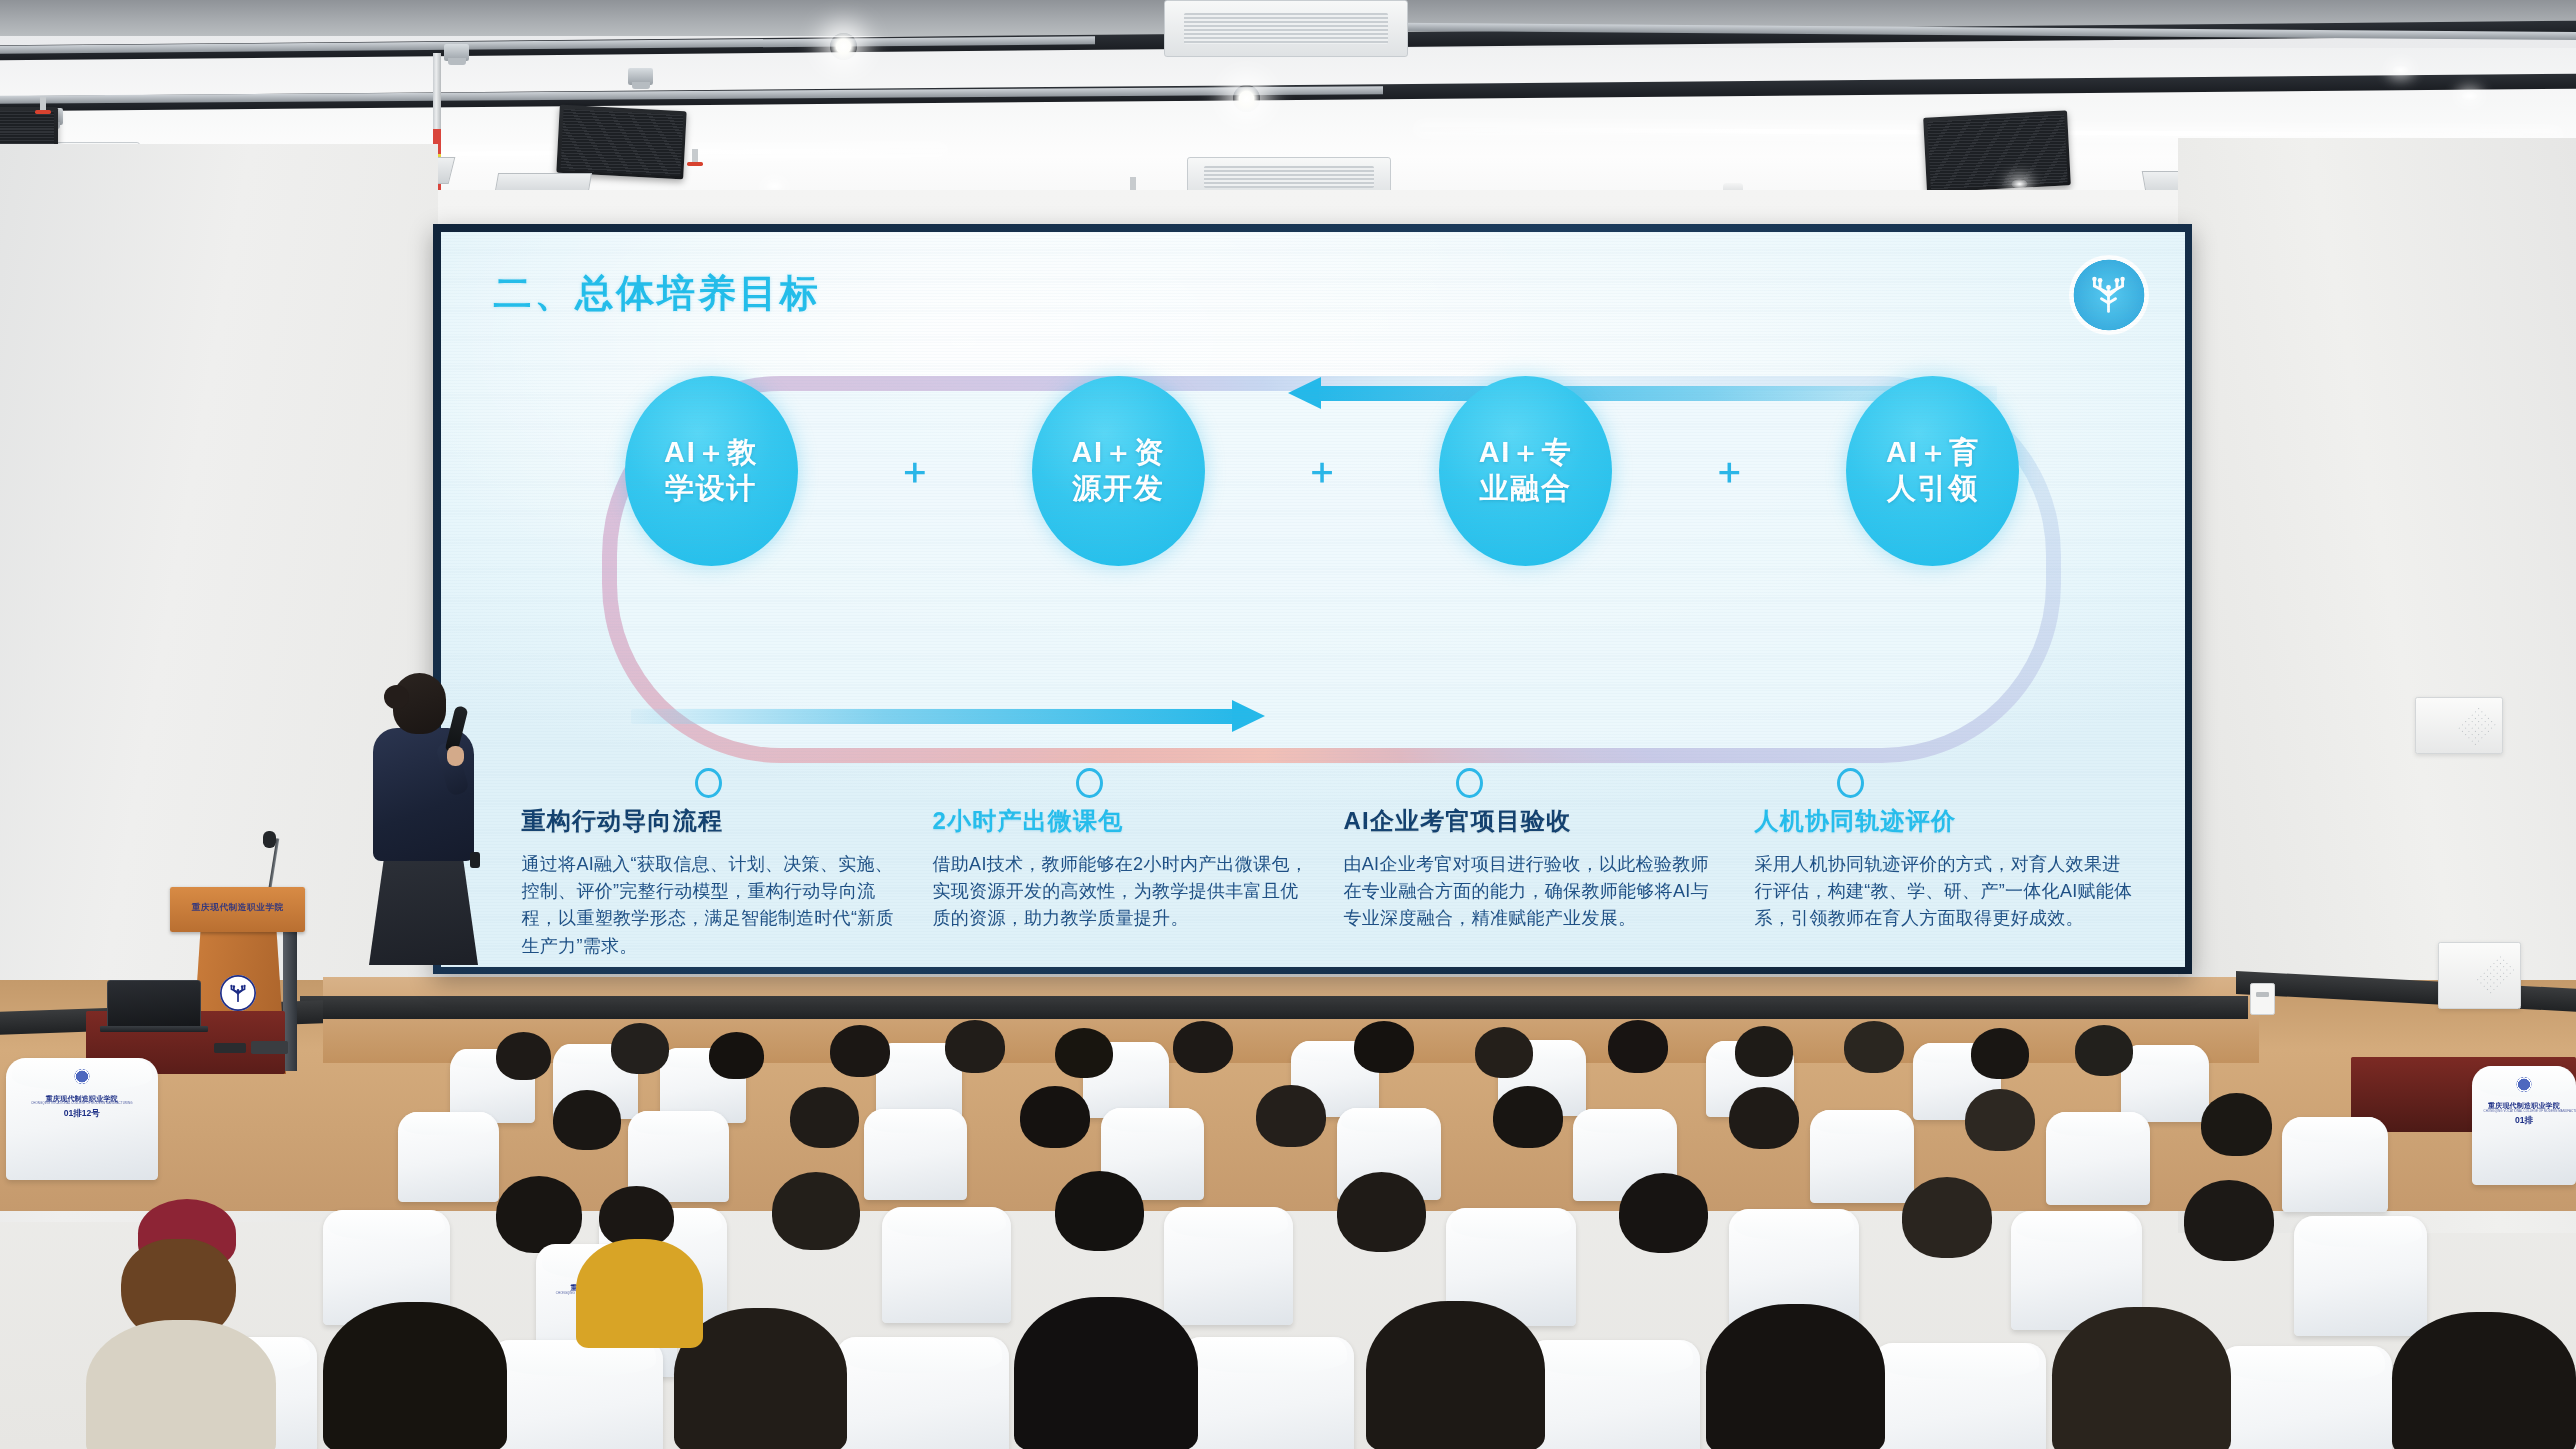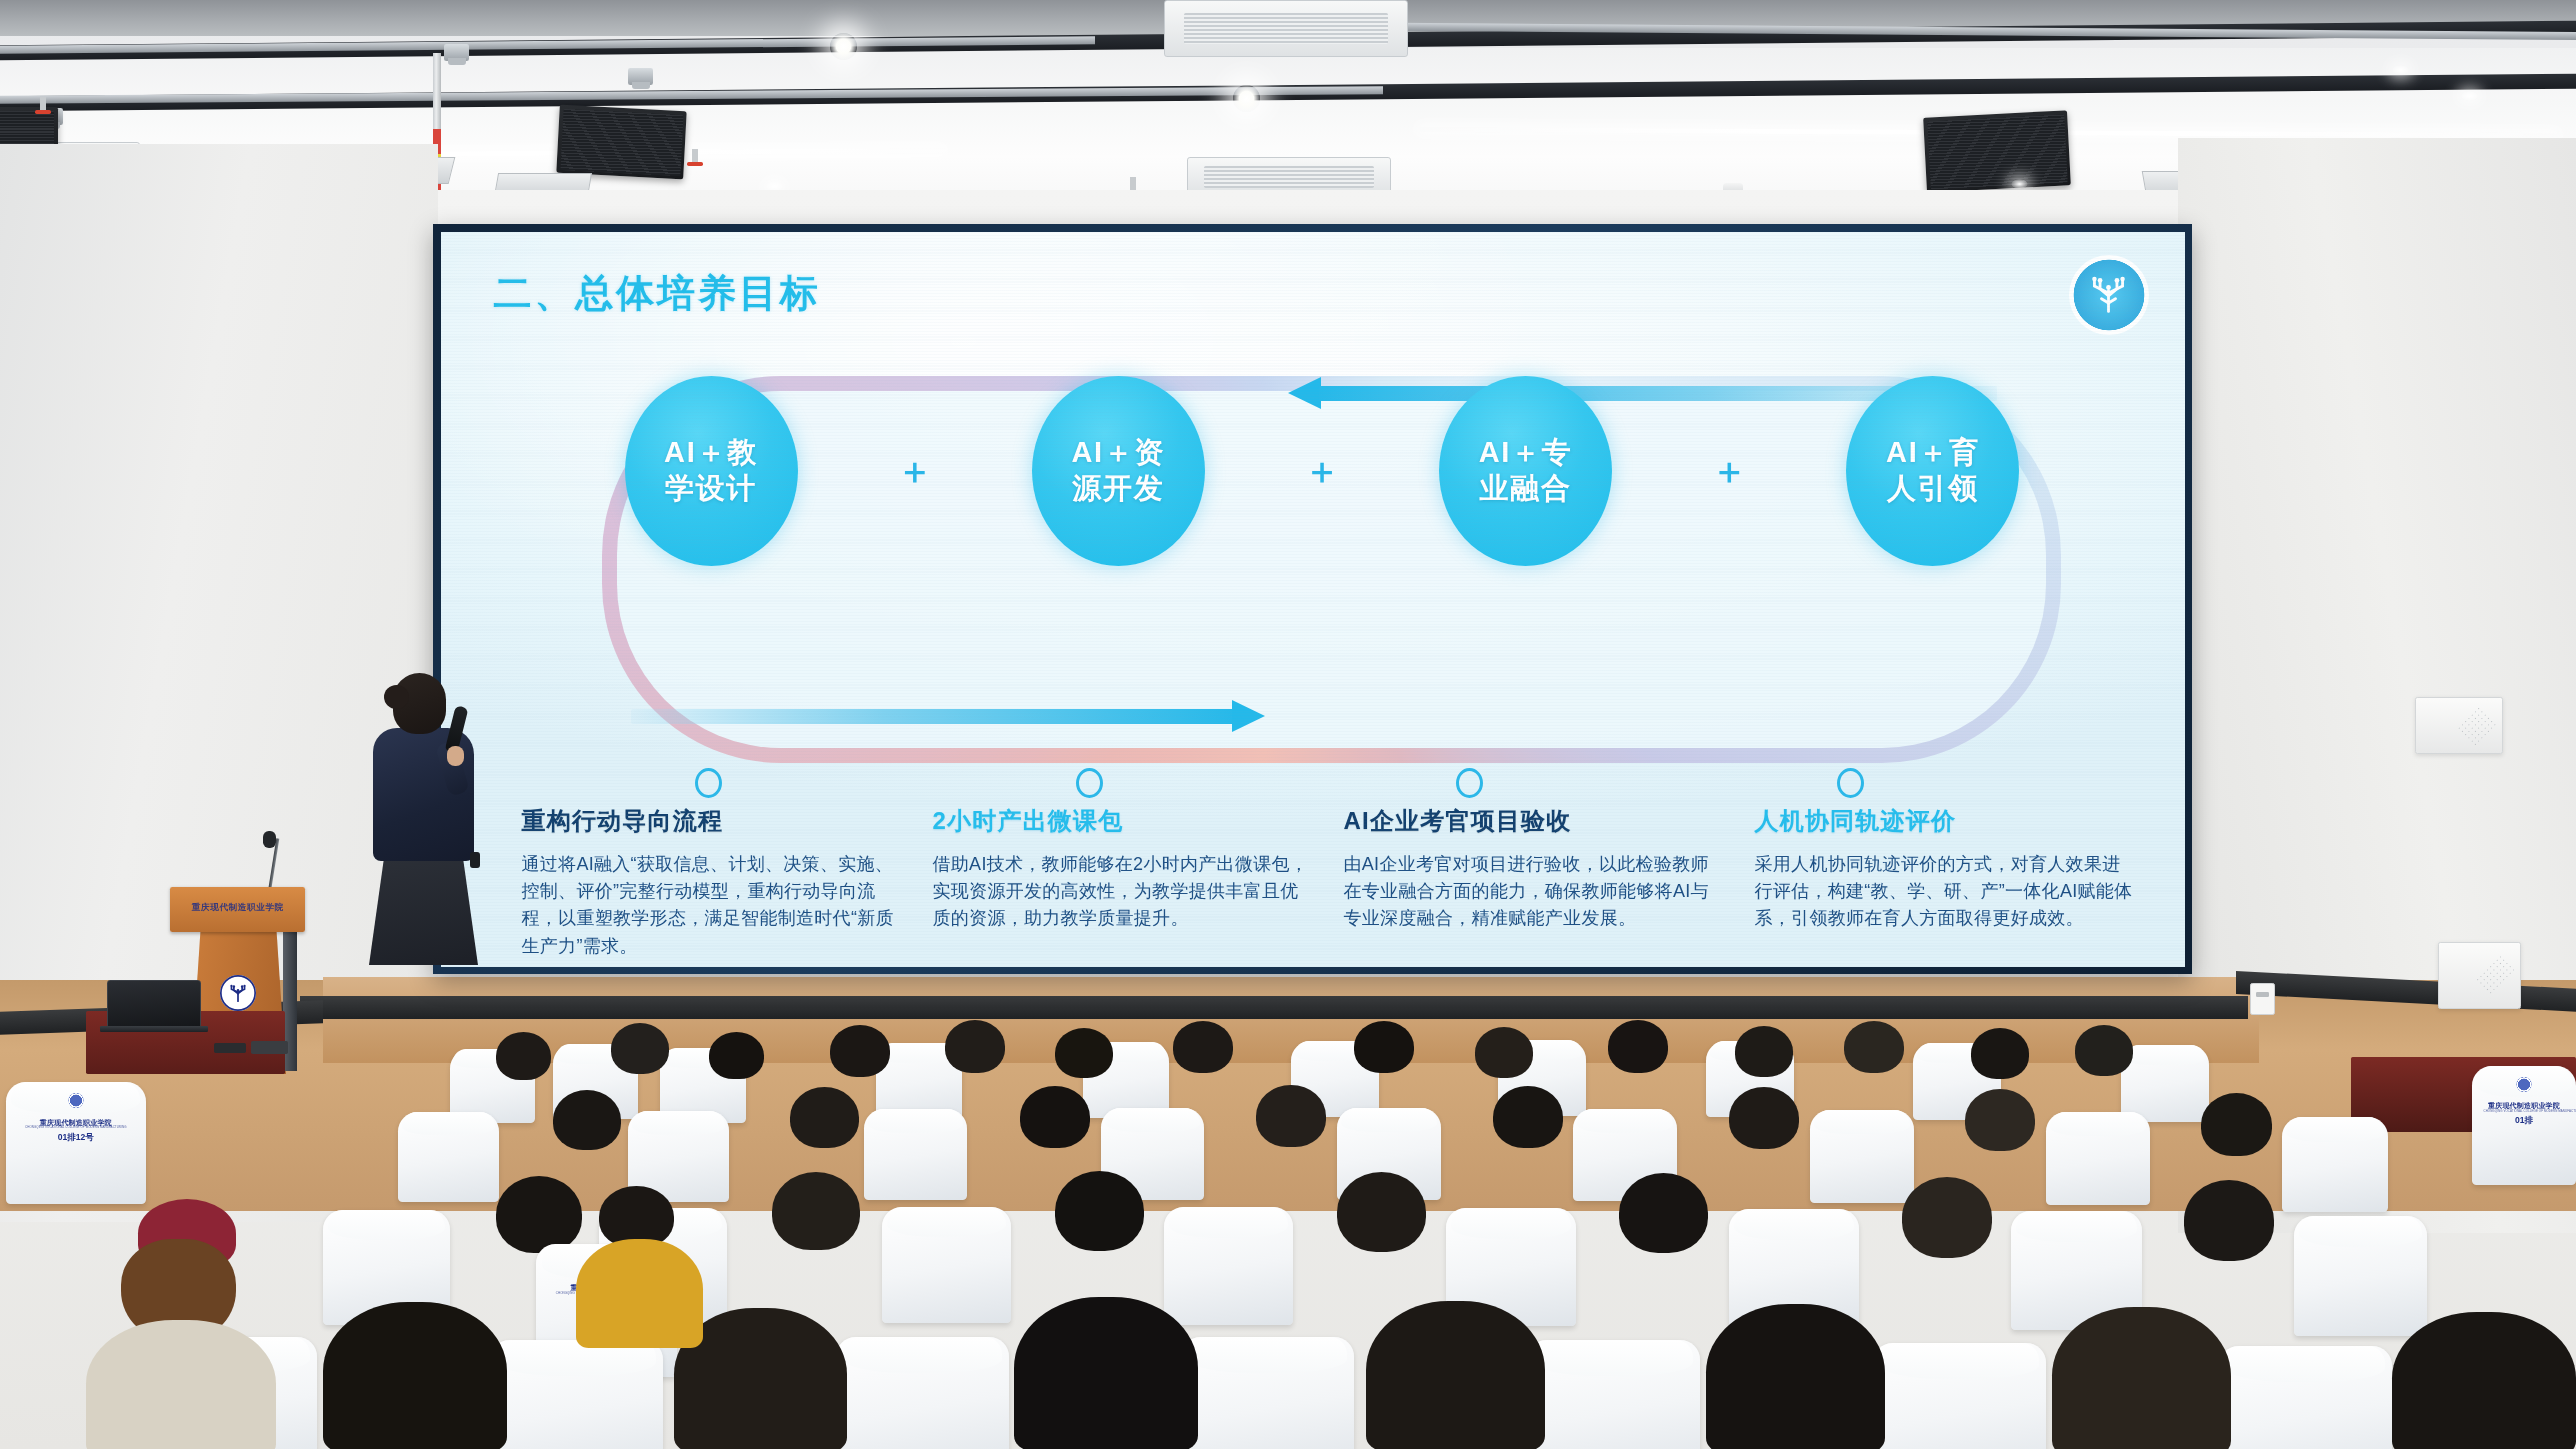--- a/index.html
+++ b/index.html
@@ -535,21 +535,21 @@
     </div>
 
   <div class="head-s" style="left:496px;top:1176px;width:86px;height:77px;background:#181512;"></div>
   <div class="head-s" style="left:772px;top:1172px;width:88px;height:78px;background:#231f1a;"></div>
   <div class="head-s" style="left:1055px;top:1171px;width:89px;height:80px;background:#141210;"></div>
   <div class="head-s" style="left:1337px;top:1172px;width:89px;height:80px;background:#1f1b17;"></div>
   <div class="head-s" style="left:1619px;top:1173px;width:89px;height:80px;background:#171412;"></div>
   <div class="head-s" style="left:1902px;top:1177px;width:90px;height:81px;background:#2a251f;"></div>
   <div class="head-s" style="left:2184px;top:1180px;width:90px;height:81px;background:#1c1916;"></div>
 
-  <div class="chair" style="left:5.8px;top:1058px;width:140px;height:122px;margin-top:24px;">
+  <div class="chair" style="left:5.8px;top:1058px;width:152px;height:122px;">
     <div class="cap"></div>
     <div class="logo"></div>
     <div class="tag">
       <div class="cn">重庆现代制造职业学院</div>
       <div class="en">CHONGQING VOCATIONAL COLLEGE OF MODERN MANUFACTURING</div>
       <div class="no">01排12号</div>
     </div>
   </div>
 
   <div class="chair" style="left:536px;top:1244px;width:141px;height:133px;">

